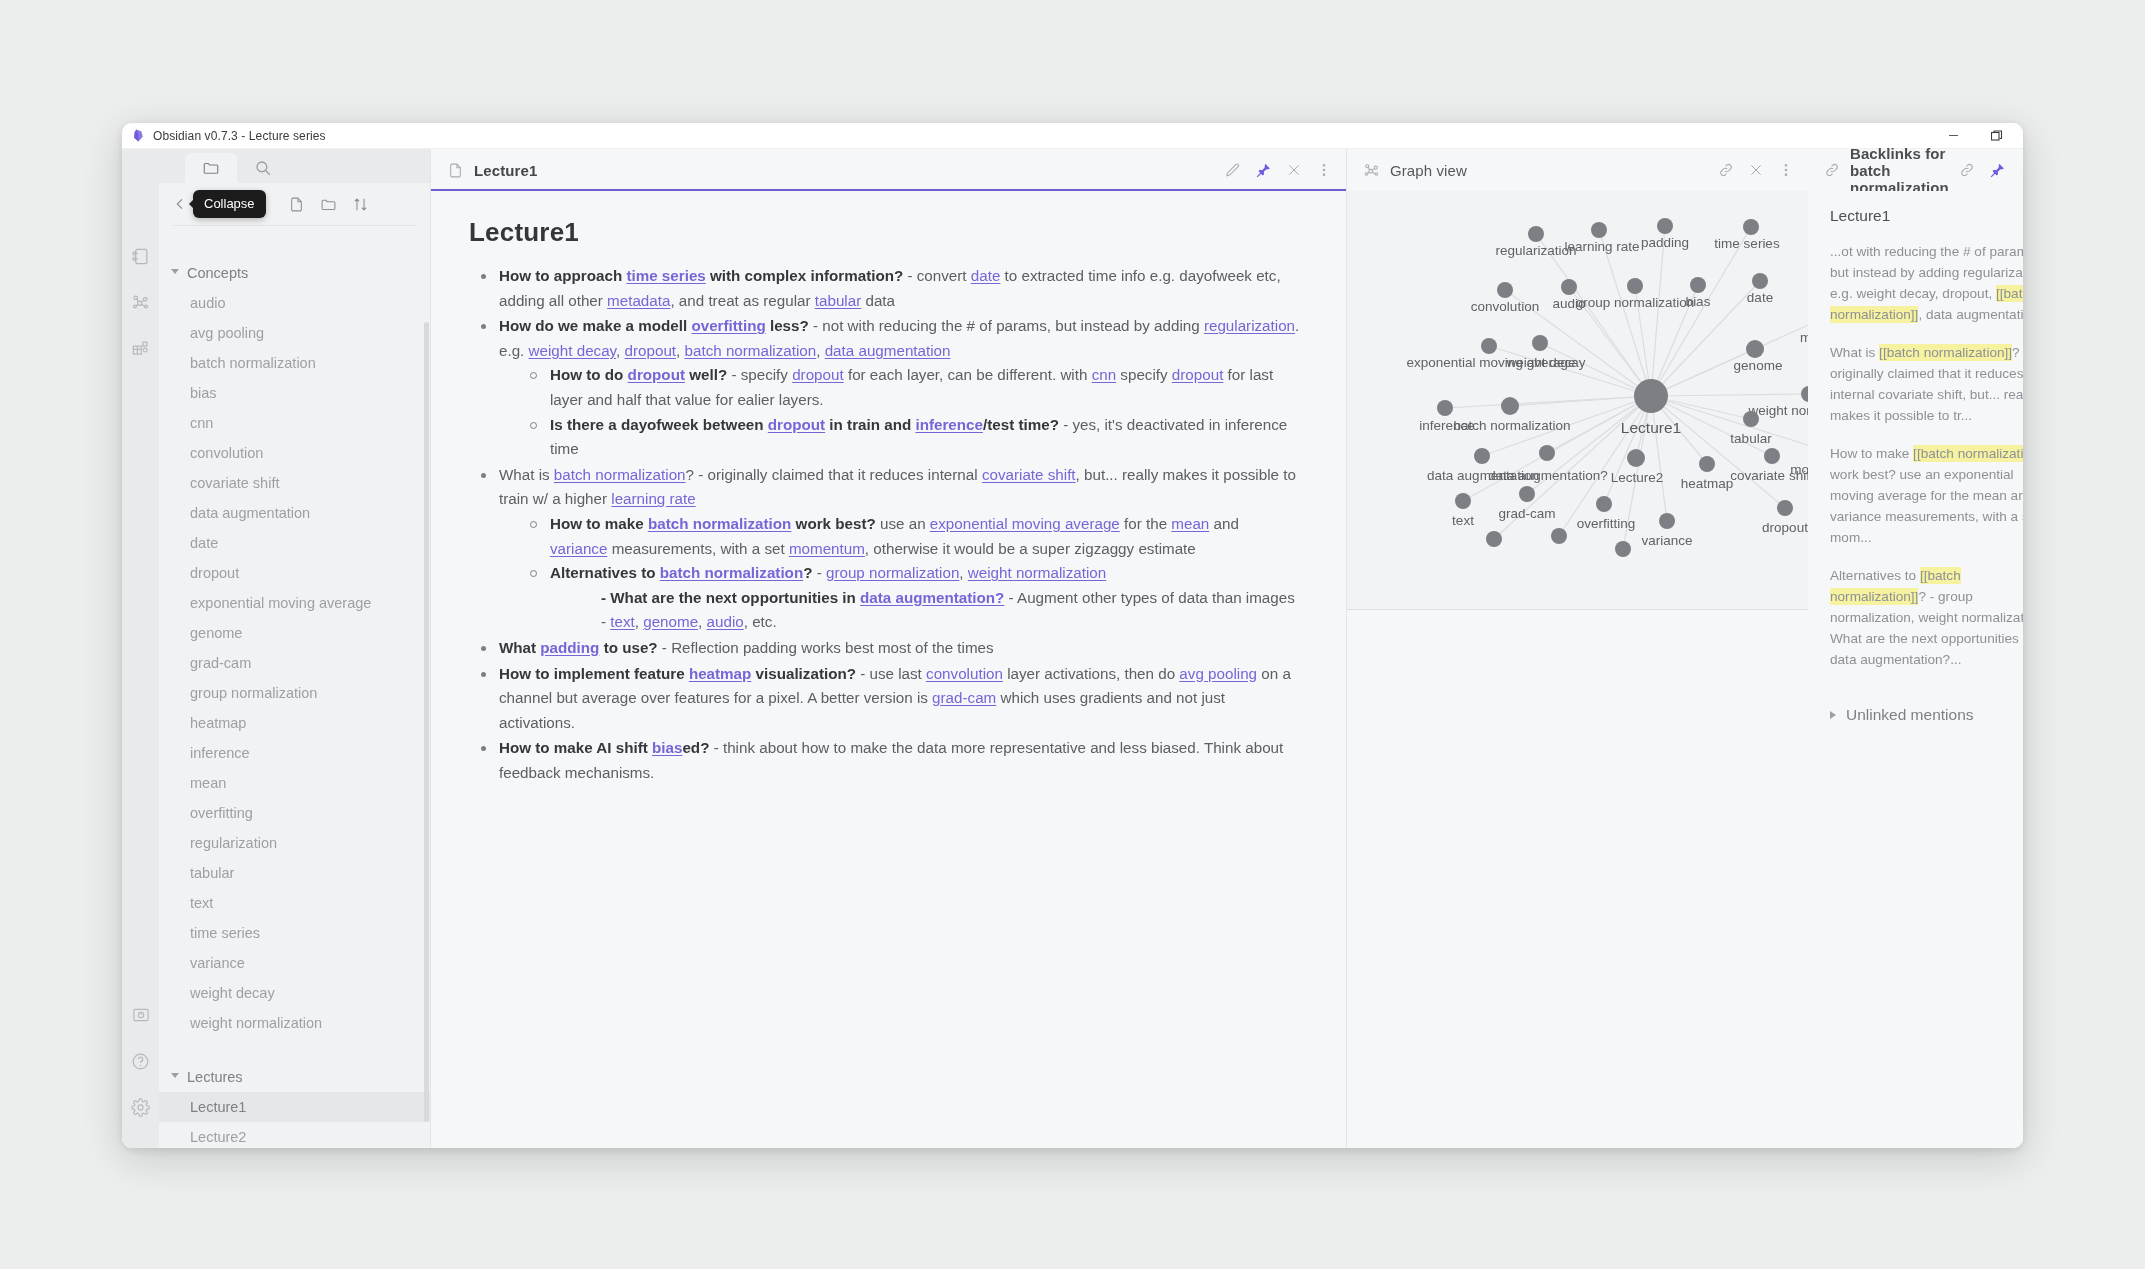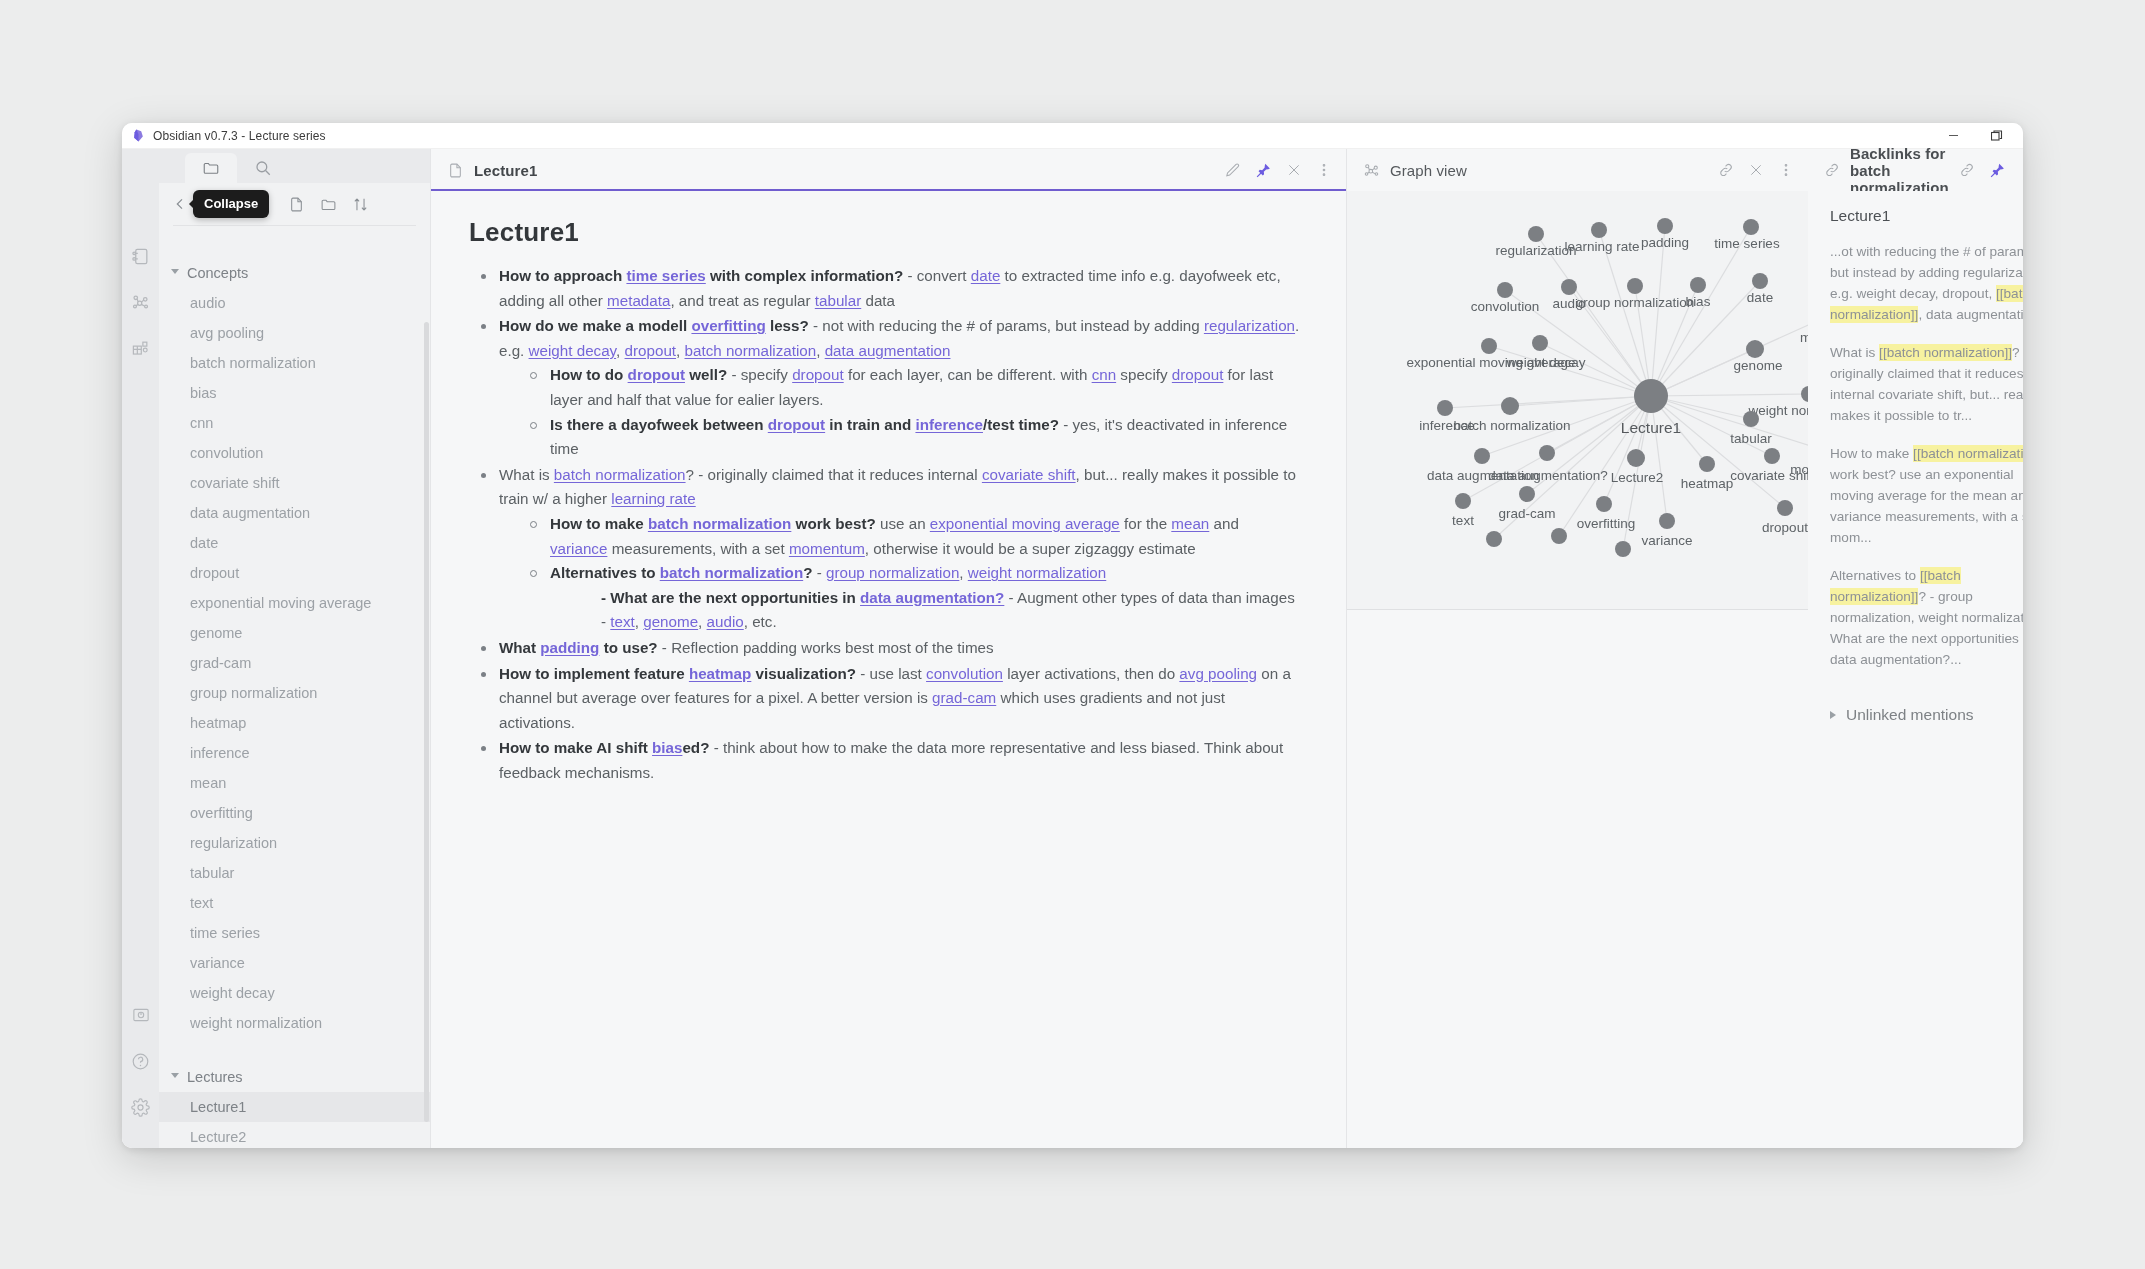--- a/index.html
+++ b/index.html
@@ -57,21 +57,20 @@
   }
   .sb-tabs { height: 34px; display: flex; align-items: flex-end; padding-left: 26px; background:#e9eaec;}
   .sb-tab {
     width: 52px; height: 30px; display: flex; align-items: center; justify-content: center;
     color: #9a9ea3; border-radius: 6px 6px 0 0;
   }
   .sb-tab.active { background: #f1f2f3; color: #7c8085; }
   .sb-toolbar {
     height: 42px; display: flex; align-items: center; gap: 2px; padding: 0 10px 0 6px;
     position: relative;
-    font-weight: bold;
   }
   .tb-btn {
     width: 30px; height: 30px; display: flex; align-items: center; justify-content: center;
     color: #8b9095;
   }
   .tooltip {
     position: absolute; left: 34px; top: 7px;
     background: #1c1c1c; color: #fff; font-size: 13px;
     padding: 6px 11px 7px; border-radius: 6px; white-space: nowrap; z-index: 6;
     box-shadow: 0 2px 6px rgba(0,0,0,.25);

